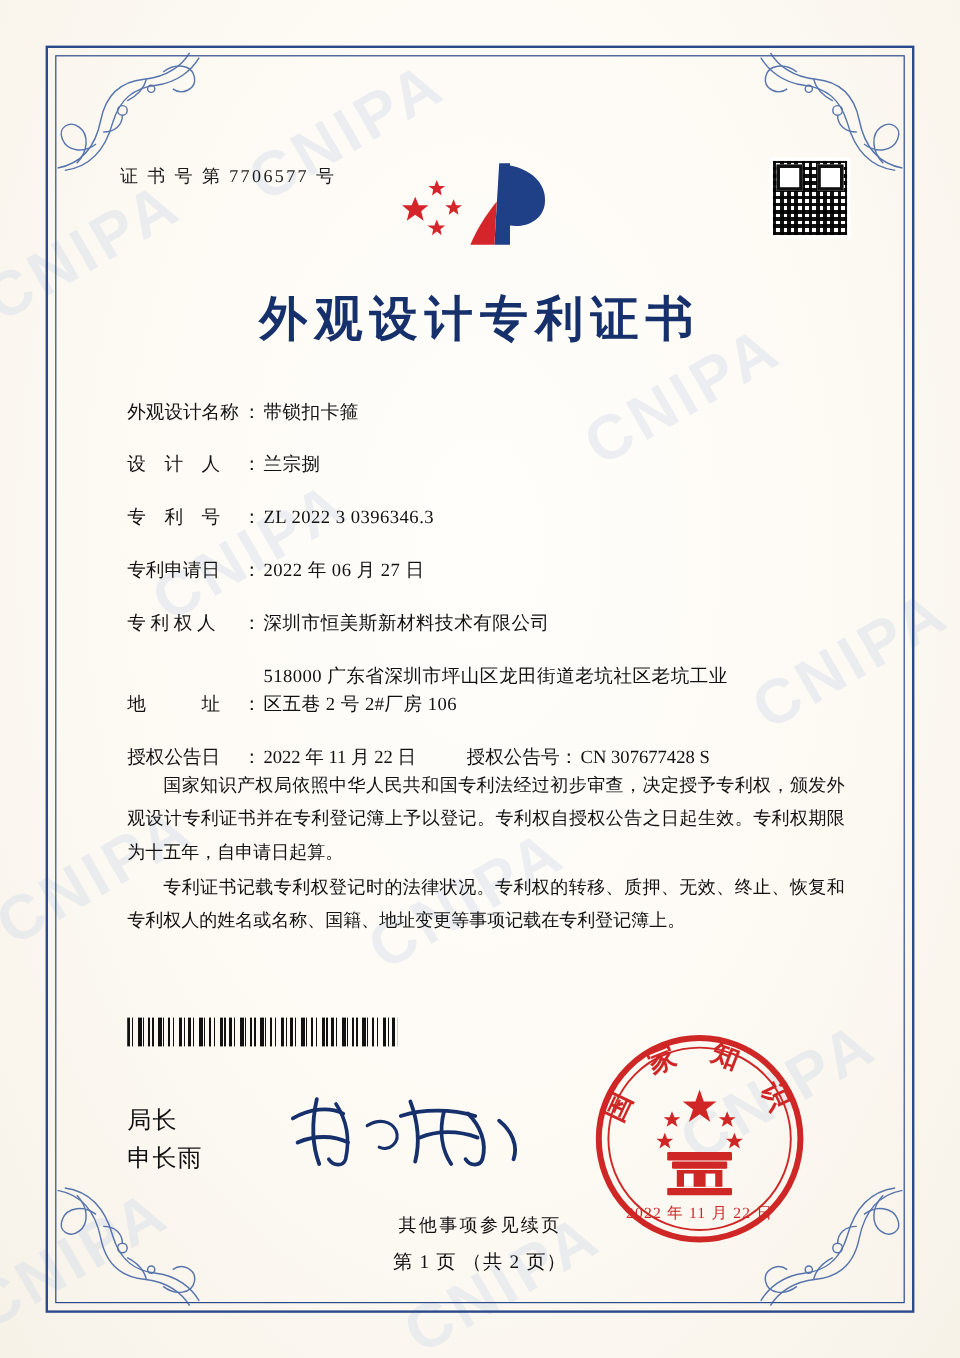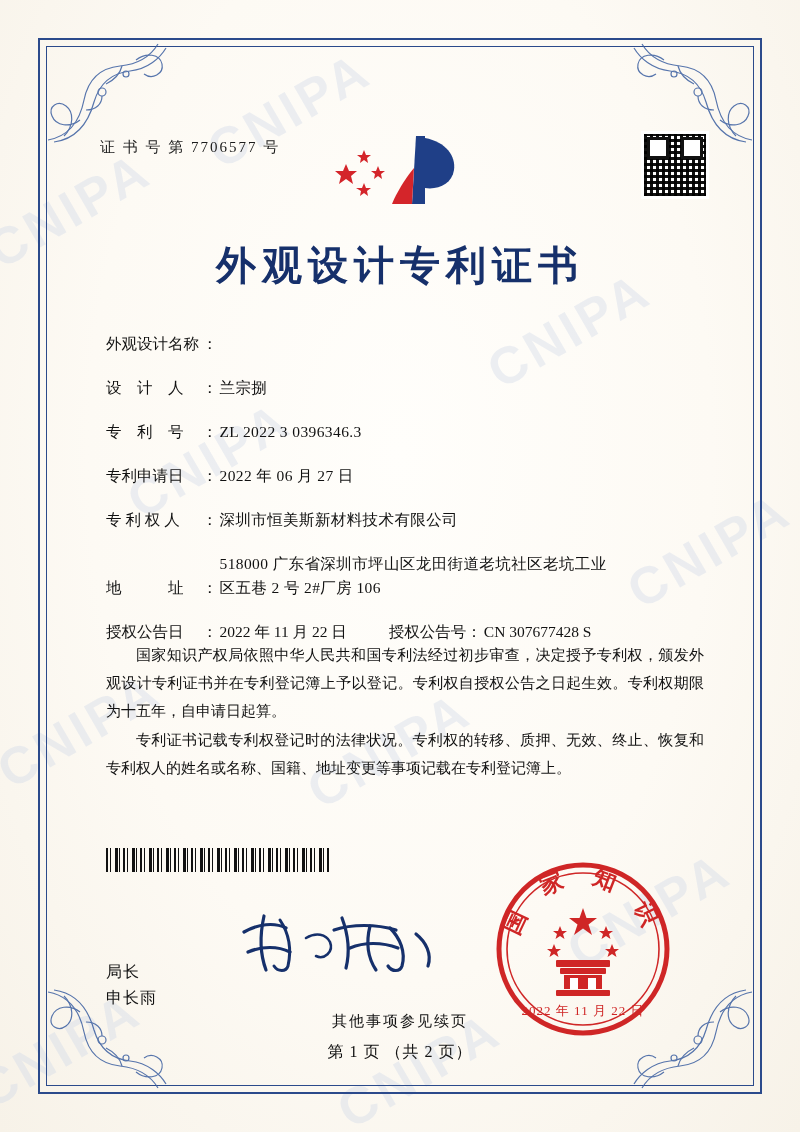--- a/index.html
+++ b/index.html
@@ -188,22 +188,22 @@
       repeating-linear-gradient(90deg,
         #111 0 2px, transparent 2px 4px,
         #111 4px 5px, transparent 5px 9px,
         #111 9px 12px, transparent 12px 13px,
         #111 13px 14px, transparent 14px 17px);
   }
 
   .director {
     position: absolute;
     left: 36px;
-    top: 889px;
-    font-size: 16px;
+    top: 848px;
+    font-size: 20px;
     line-height: 1.6;
     color: #111;
     letter-spacing: 1px;
   }
 
   .signature {
     position: absolute;
     left: 160px;
     top: 838px;
     width: 220px;
@@ -344,20 +344,21 @@
       </svg>
     </div>
 
     <div class="title">外观设计专利证书</div>
 
     <div class="fields">
 
       <div class="field-row">
         <div class="field-label">外观设计名称</div>
         <div class="field-colon">：</div>
+        <div class="field-value">带锁扣卡箍</div>
       </div>
 
       <div class="field-row">
         <div class="field-label">设　计　人</div>
         <div class="field-colon">：</div>
         <div class="field-value">兰宗捌</div>
       </div>
 
       <div class="field-row">
         <div class="field-label">专　利　号</div>

